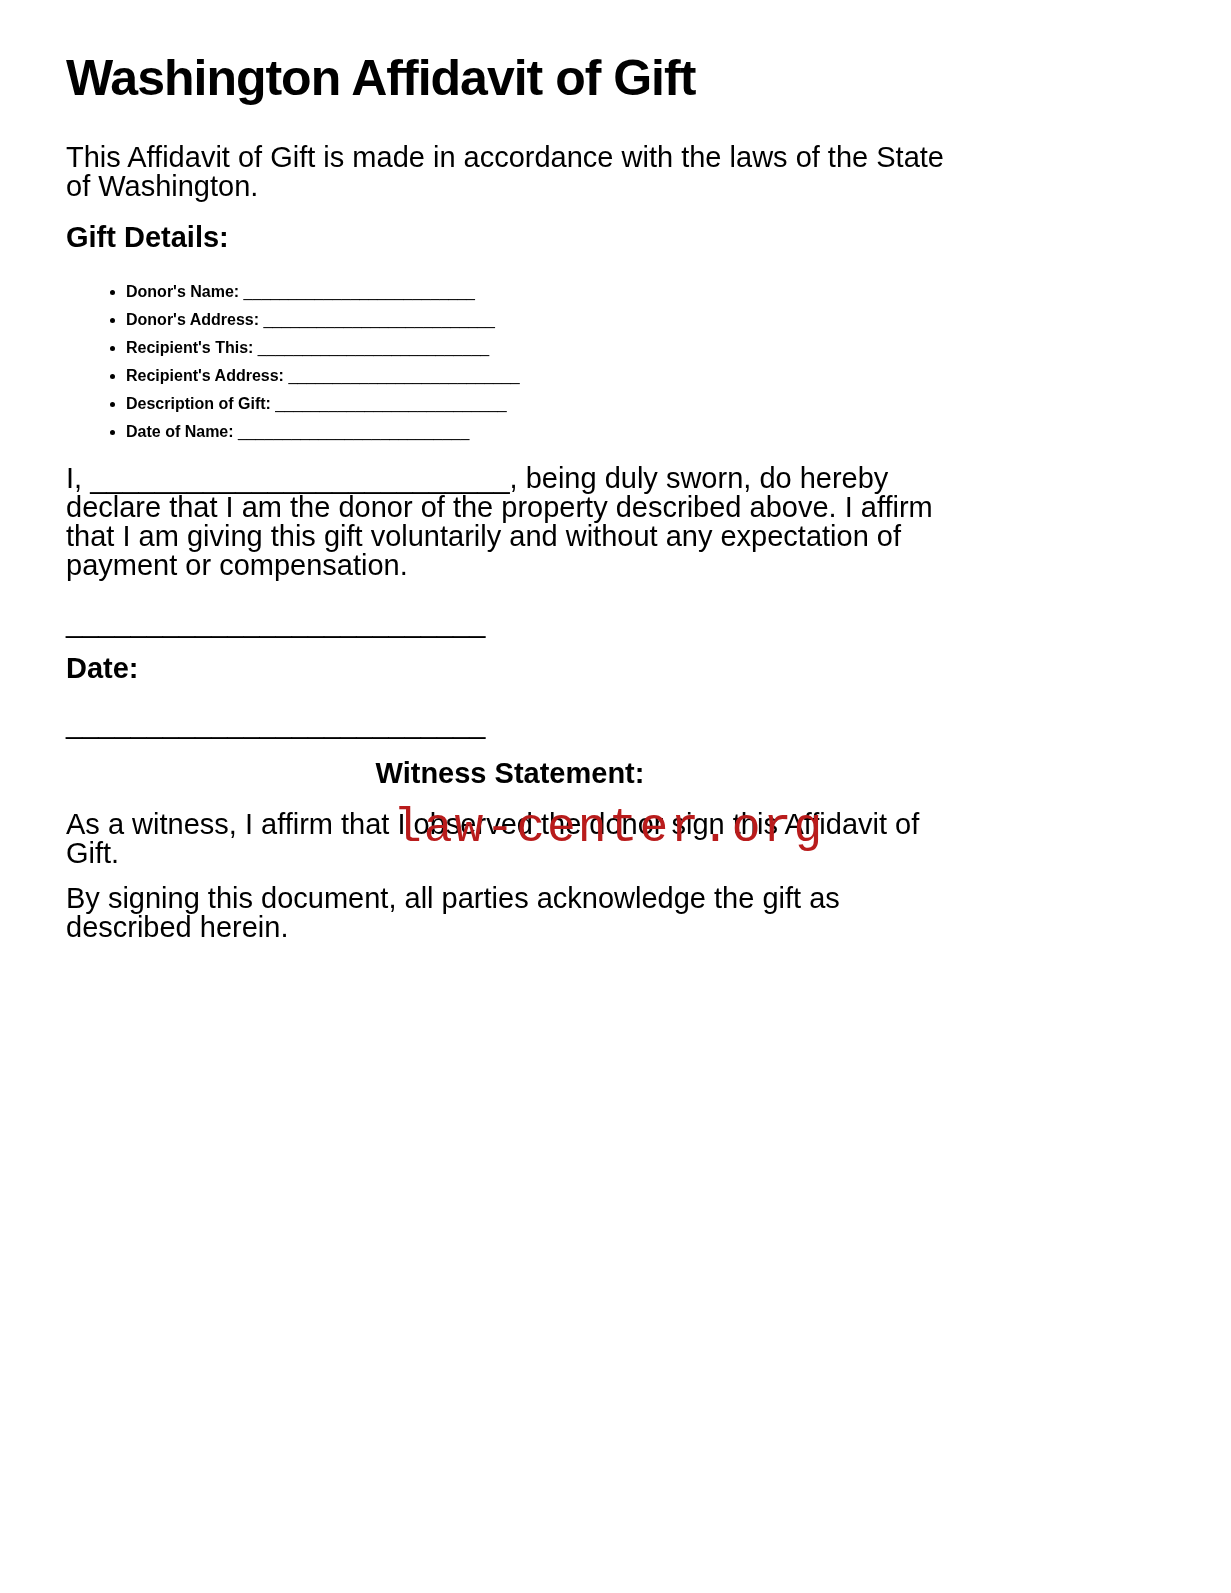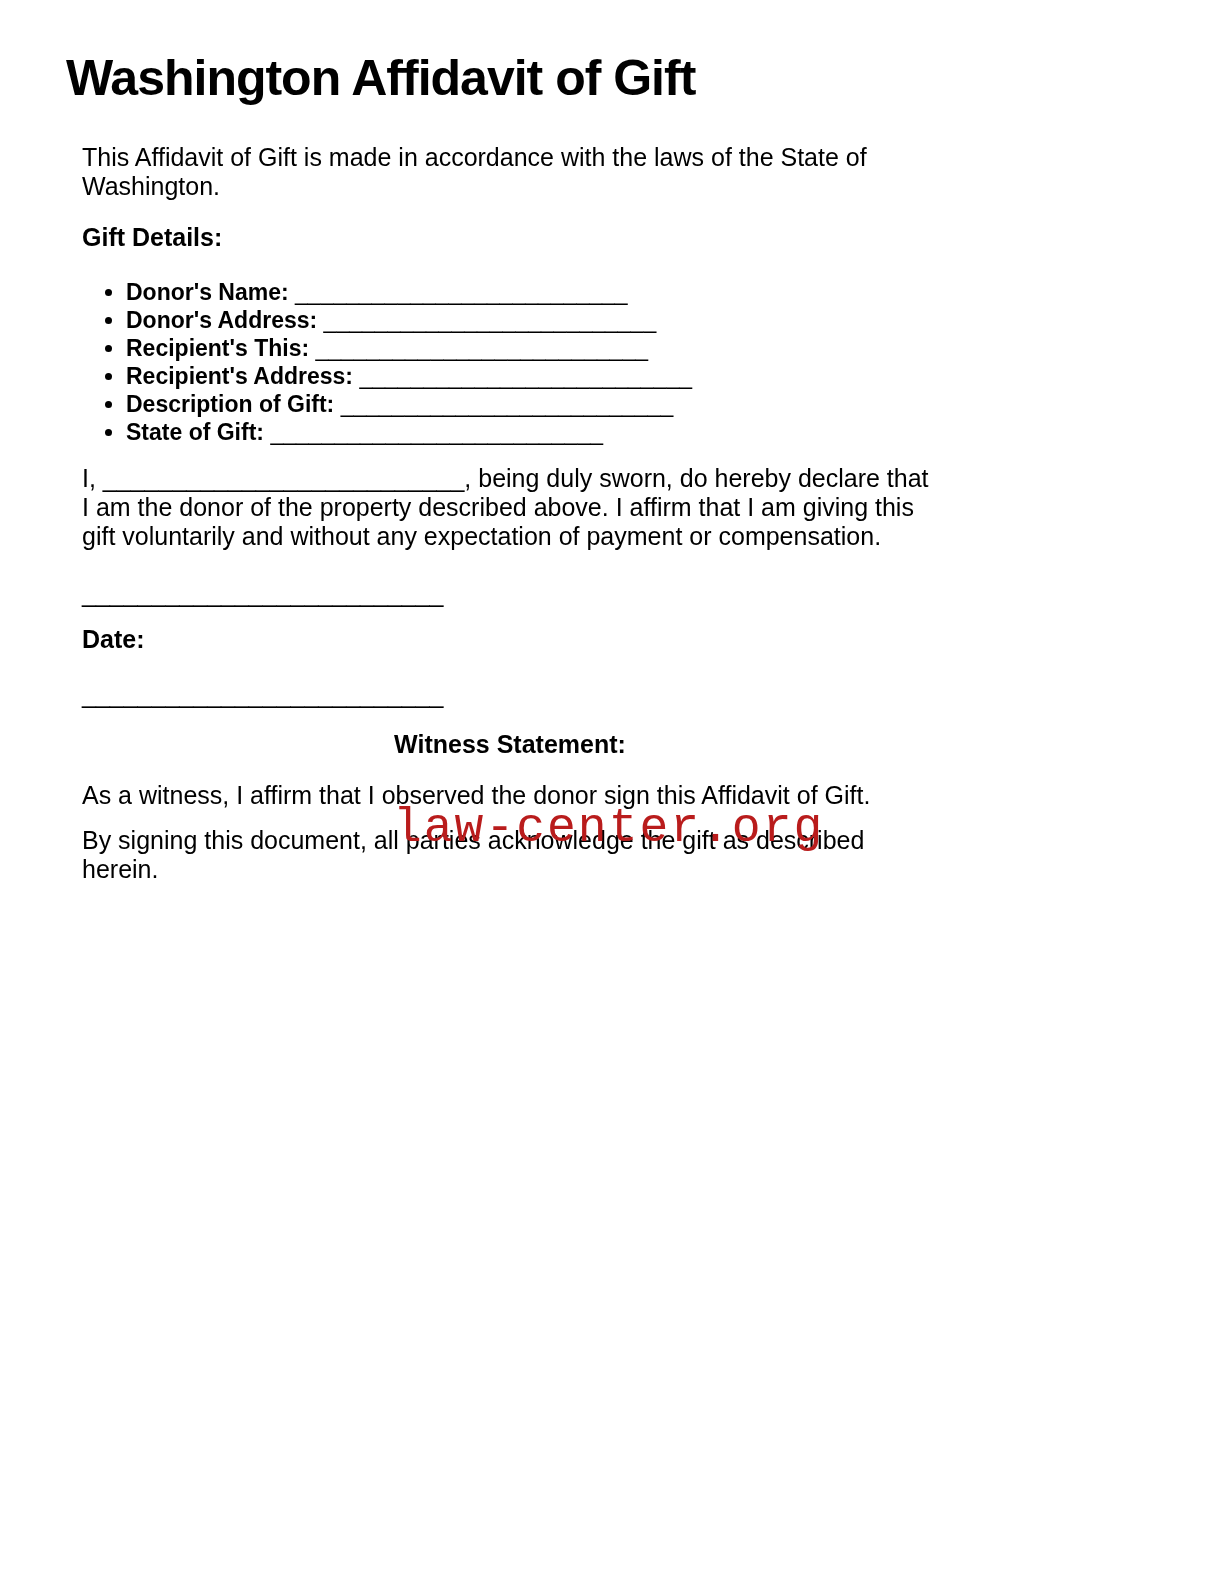--- a/index.html
+++ b/index.html
@@ -19,34 +19,34 @@
     overflow: hidden;
   }
   .title {
     margin: 0;
     font-size: 50px;
     line-height: 1.02;
     font-weight: bold;
     letter-spacing: -1px;
   }
   .body {
-    margin: 16px;
-    font-size: 25px;
+    margin: 0;
+    font-size: 29px;
     line-height: 29px;
     font-weight: normal;
   }
   .bold { font-weight: bold; }
   .blank { font-weight: normal; white-space: nowrap; }
 
   .mt-intro        { margin-top: 39px; }
   .mt-gift-heading { margin-top: 22px; }
   .gift-list {
     margin: 26px 0 0 0;
     padding: 0 0 0 60px;
-    font-size: 23px;
+    font-size: 16px;
     line-height: 28px;
   }
   .gift-list li { margin: 0; }
   .mt-affidavit-heading { margin-top: 27px; }
   .mt-affidavit-para    { margin-top: 18px; max-width: 1099px; }
   .mt-signature-heading { margin-top: 27px; }
   .mt-signature-line    { margin-top: 28px; }
   .mt-date-heading      { margin-top: 17px; }
   .mt-date-line         { margin-top: 26px; }
   .mt-witness-heading   { margin-top: 21px; text-align: center; }
@@ -78,21 +78,21 @@
   <p class="body mt-intro">This Affidavit of Gift is made in accordance with the laws of the State of Washington.</p>
 
   <p class="body bold mt-gift-heading">Gift Details:</p>
 
   <ul class="gift-list">
     <li><strong>Donor's Name:</strong> <span class="blank">__________________________</span></li>
     <li><strong>Donor's Address:</strong> <span class="blank">__________________________</span></li>
     <li><strong>Recipient's This:</strong> <span class="blank">__________________________</span></li>
     <li><strong>Recipient's Address:</strong> <span class="blank">__________________________</span></li>
     <li><strong>Description of Gift:</strong> <span class="blank">__________________________</span></li>
-    <li><strong>State of Gift:</strong> <span class="blank">__________________________</span></li>
+    <li><strong>Date of Name:</strong> <span class="blank">__________________________</span></li>
   </ul>
 
 
   <p class="body mt-affidavit-para"><span>I,</span> <span class="blank">__________________________</span><span>, being duly sworn, do hereby declare that I am the donor of the property described above. I affirm that I am giving this gift voluntarily and without any expectation of payment or compensation.</span></p>
 
 
   <p class="body mt-signature-line"><span class="blank">__________________________</span></p>
 
   <p class="body bold mt-date-heading">Date:</p>
 

